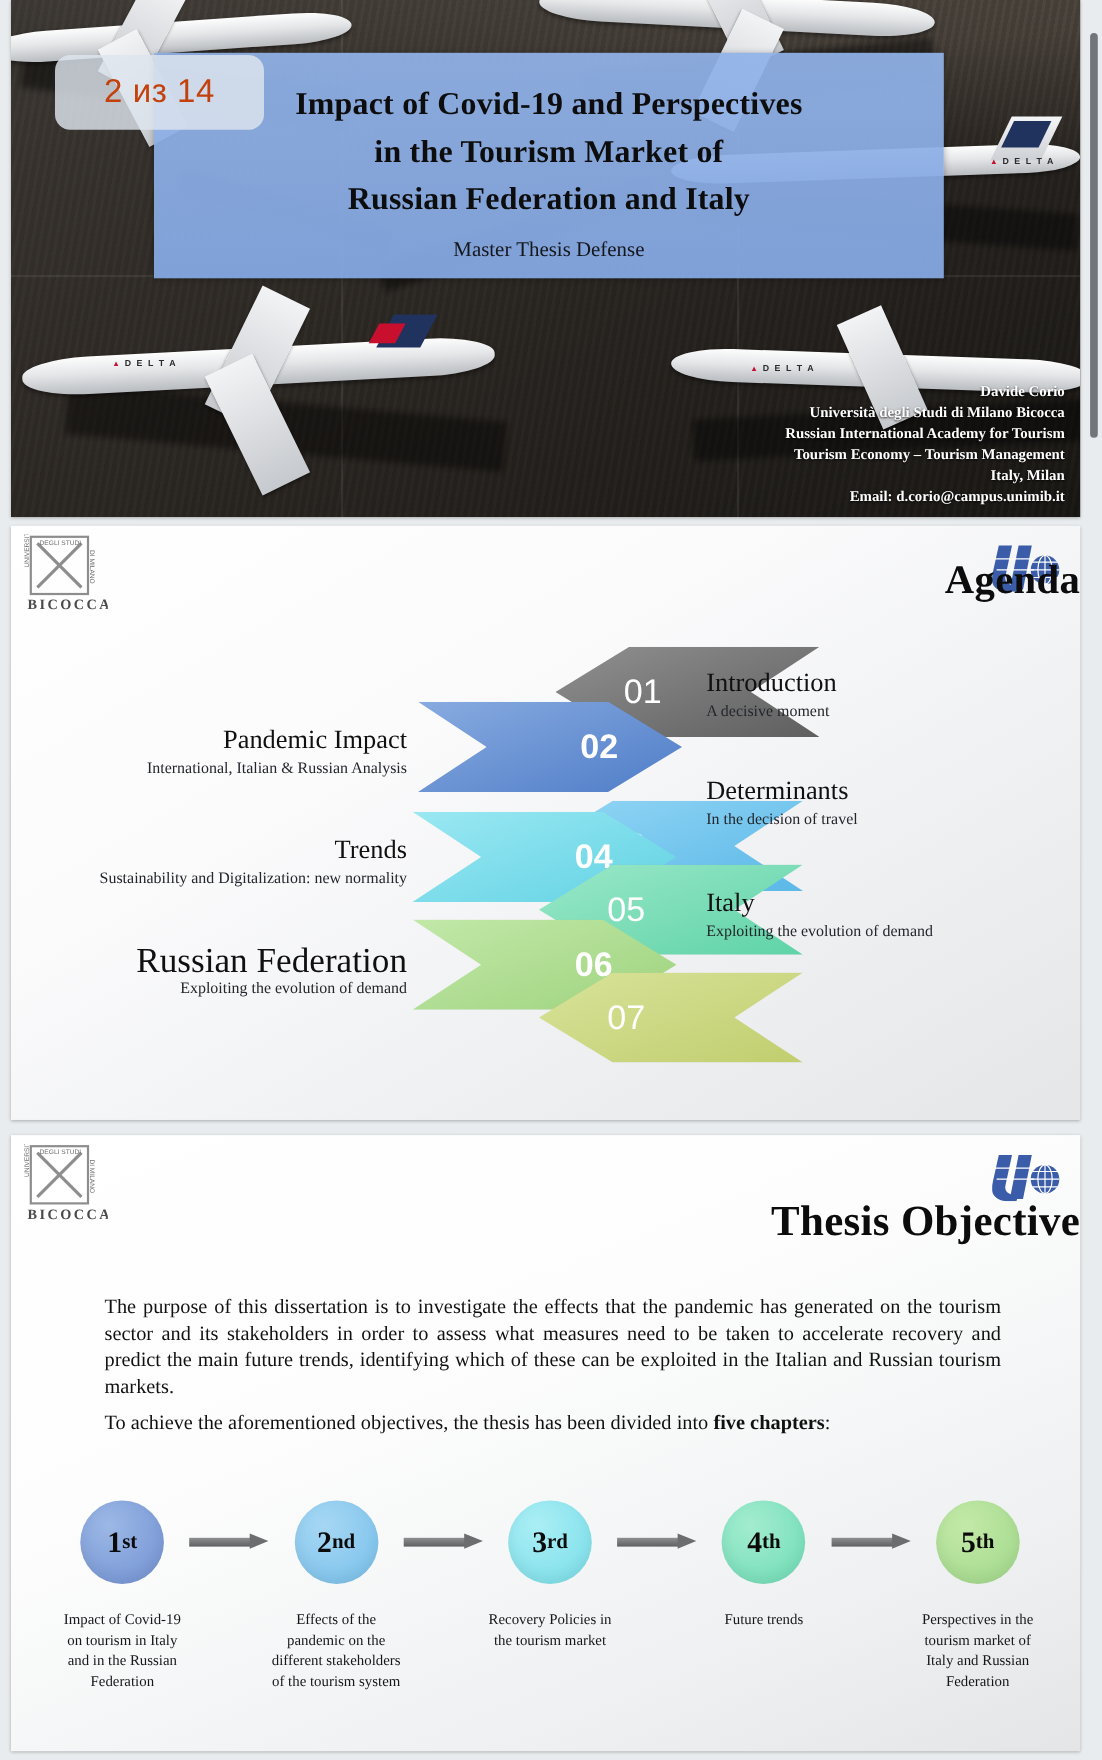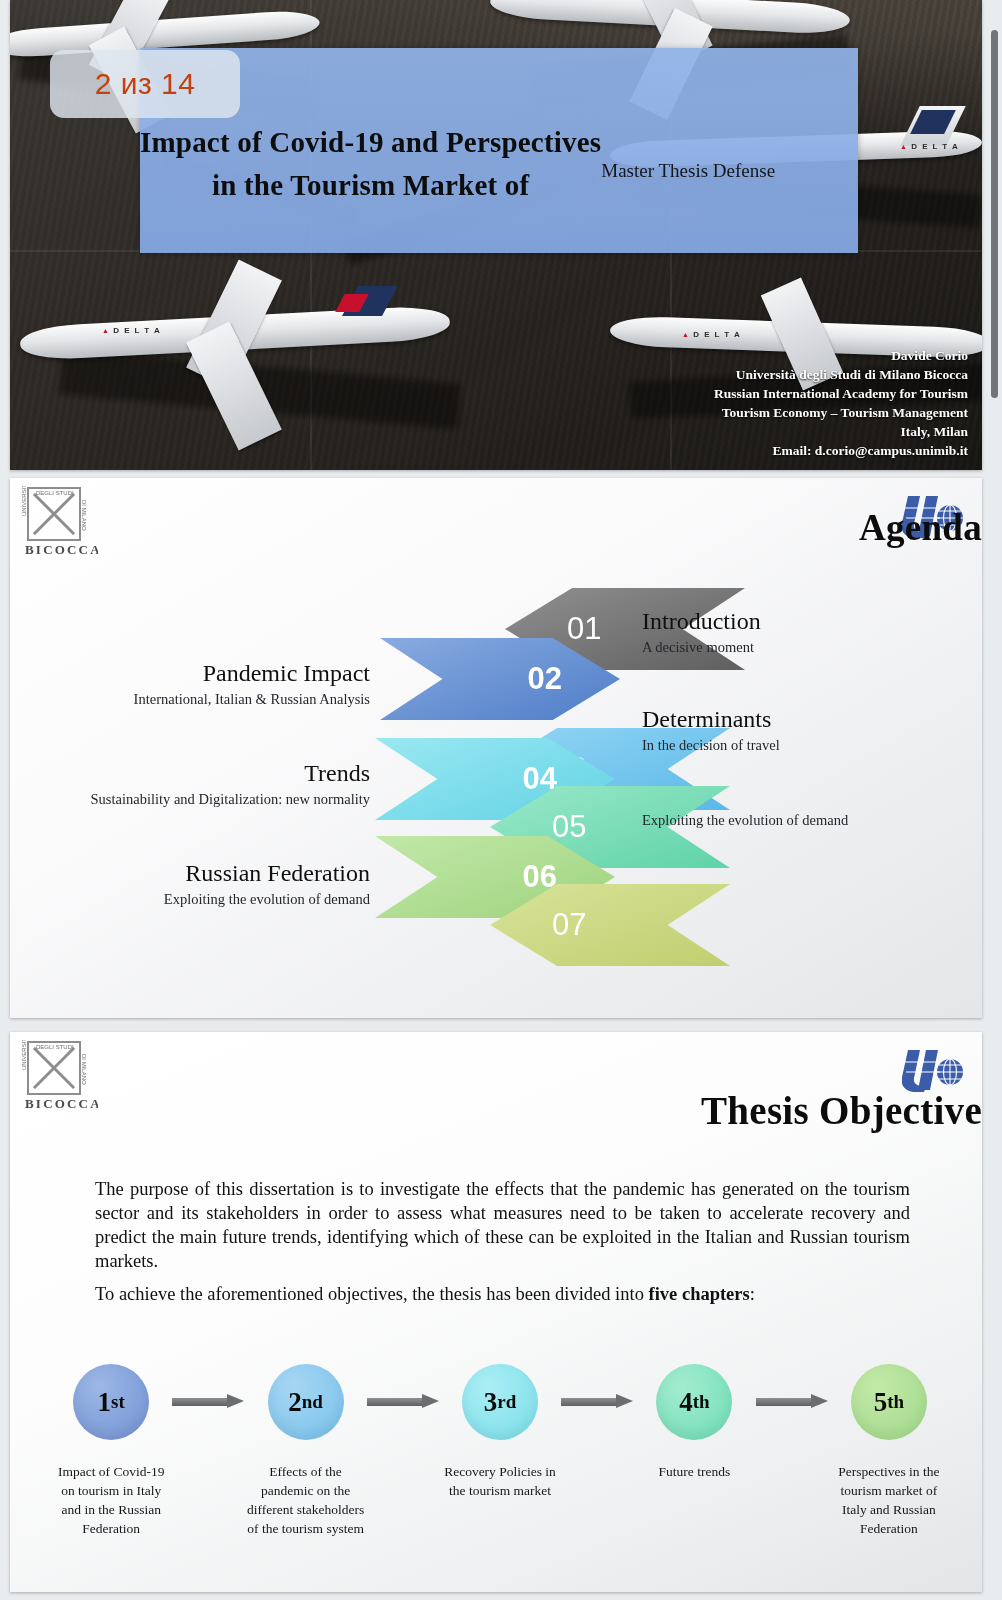--- a/index.html
+++ b/index.html
@@ -36,21 +36,21 @@
   .tailblue{position:absolute;background:#20325e;}
   .tailred{position:absolute;background:#c8102e;}
   .shadow{position:absolute;background:rgba(0,0,0,.42);filter:blur(3px);}
   .delta-mark{position:absolute;color:#2b2b2b;font-size:8px;letter-spacing:1.4px;
         font-family:"Liberation Sans",sans-serif;font-weight:700;}
   .delta-mark::before{content:"▲";margin-right:3px;font-size:7px;color:#c8102e;}
 
   .title-plate{position:absolute;left:130px;top:48px;width:718px;height:205px;
       background:linear-gradient(180deg,rgba(145,178,232,.93),rgba(134,170,229,.93));
       box-shadow:0 1px 6px rgba(0,0,0,.3);
-      display:flex;flex-direction:row;align-items:center;justify-content:flex-start;
+      display:flex;flex-direction:column;align-items:center;justify-content:flex-start;
       padding-top:26px;box-sizing:border-box;}
   .title-plate h1{margin:0;font-size:29px;line-height:43px;font-weight:700;color:#0d0d0d;
       text-align:center;letter-spacing:.2px;}
   .subtitle{margin-top:14px;font-size:19px;color:#14171c;}
 
   .author{position:absolute;right:14px;bottom:10px;text-align:right;color:#fff;
       font-weight:700;font-size:13.5px;line-height:19px;text-shadow:0 1px 2px rgba(0,0,0,.85);}
 
   
   .page-badge{position:absolute;left:50px;top:50px;width:190px;height:68px;
@@ -162,20 +162,21 @@
         <div class="delta-mark" style="left:72px;top:30px;">D E L T A</div>
       </div>
       <div class="shadow" style="left:330px;top:200px;width:260px;height:26px;transform:rotate(-18deg);"></div>
       <div class="shadow" style="left:150px;top:180px;width:200px;height:22px;transform:rotate(16deg);"></div>
     </div>
 
     <div class="title-plate">
       <h1>
         <span>Impact of Covid-19 and Perspectives</span><br>
         <span>in the Tourism Market of</span><br>
+        <span>Russian Federation and Italy</span>
       </h1>
       <div class="subtitle">Master Thesis Defense</div>
     </div>
 
     <div class="author">
       <div>Davide Corio</div>
       <div>Università degli Studi di Milano Bicocca</div>
       <div>Russian International Academy for Tourism</div>
       <div>Tourism Economy – Tourism Management</div>
       <div>Italy, Milan</div>
@@ -236,33 +237,34 @@
 
     <div class="ag-right" style="top:228px;">
       <div class="ag-h" style="font-size:24px;">Determinants</div>
       <div class="ag-s">In the decision of travel</div>
     </div>
     <div class="ag-right" style="top:130px;">
       <div class="ag-h" style="font-size:24px;">Introduction</div>
       <div class="ag-s">A decisive moment</div>
     </div>
     <div class="ag-right" style="top:330px;">
+      <div class="ag-h" style="font-size:24px;">Italy</div>
       <div class="ag-s">Exploiting the evolution of demand</div>
     </div>
 
     <div class="ag-left" style="top:282px;">
       <div class="ag-h" style="font-size:24px;">Trends</div>
       <div class="ag-s">Sustainability and Digitalization: new normality</div>
     </div>
     <div class="ag-left" style="top:182px;">
       <div class="ag-h" style="font-size:24px;">Pandemic Impact</div>
       <div class="ag-s">International, Italian &amp; Russian Analysis</div>
     </div>
     <div class="ag-left" style="top:382px;">
-      <div class="ag-h" style="font-size:24px;">Russian Federation</div>
+      <div class="ag-h" style="font-size:32px;">Russian Federation</div>
       <div class="ag-s">Exploiting the evolution of demand</div>
     </div>
   </div>
 
   <div class="slide" id="slide3">
     <svg class="logo-bicocca" viewBox="0 0 78 72">
       <rect x="8" y="2" width="52" height="52" fill="none" stroke="#8d8d8d" stroke-width="2"></rect>
       <path d="M14 8 L54 48 M54 8 L14 48" stroke="#9a9a9a" stroke-width="3" fill="none"></path>
       <path d="M14 8 L34 28 L54 8 M14 48 L34 28 L54 48" stroke="#8d8d8d" stroke-width="2" fill="none"></path>
       <text x="6" y="30" font-size="6" fill="#6f6f6f" font-family="Liberation Sans, sans-serif" transform="rotate(-90 6 30)">UNIVERSITÀ</text>

